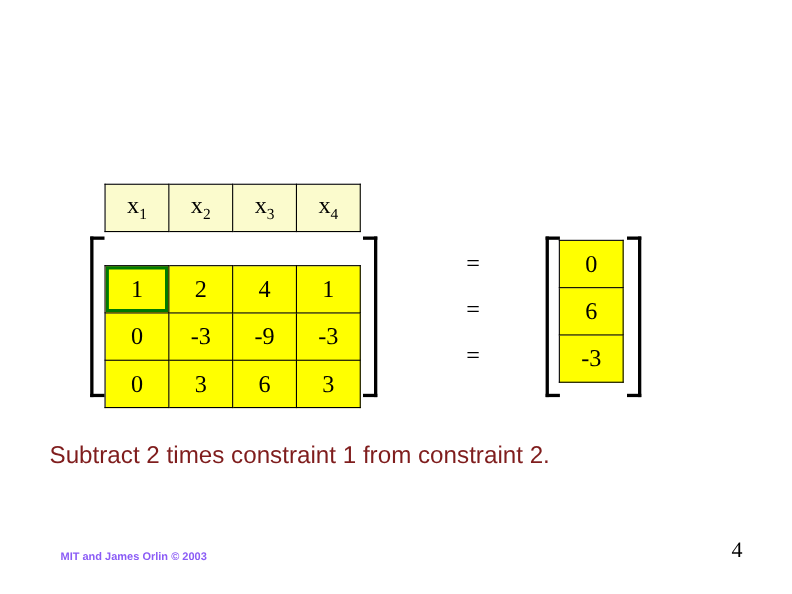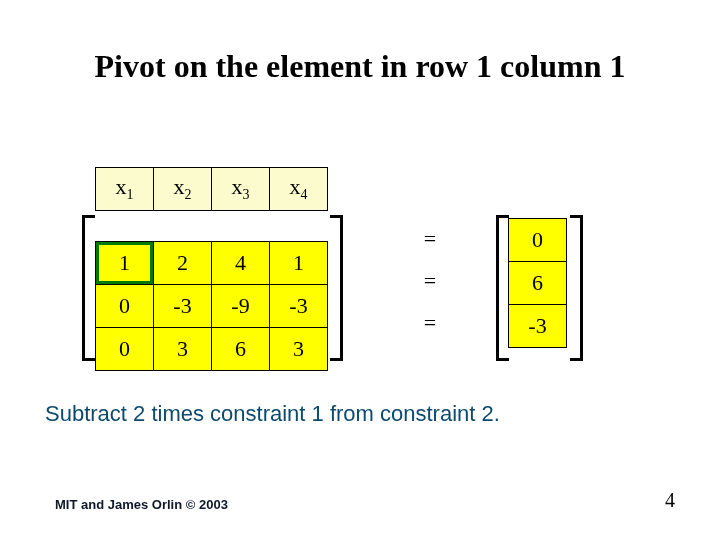--- a/index.html
+++ b/index.html
@@ -134,46 +134,45 @@
     border-bottom: 3px solid #000;
   }
 
   .body-text {
     position: absolute;
     top: 400px;
     left: 45px;
     font-family: Arial, Helvetica, sans-serif;
     font-size: 22px;
     line-height: 1.25;
-    color: #0c4a6e;
+    color: #7f1d1d;
   }
   .footer {
     position: absolute;
     bottom: 28px;
     left: 55px;
     font-family: Arial, Helvetica, sans-serif;
-    font-size: 13px;
+    font-size: 10px;
     font-weight: bold;
-    color: #0f172a;
+    color: #8b5cf6;
   }
   .pagenum {
     position: absolute;
     bottom: 28px;
     right: 45px;
     font-family: "Times New Roman", Times, serif;
     font-size: 20px;
     color: #000;
   }
 </style>
 </head>
 <body>
 
 <div class="slide">
 
-  <div class="title">Pivot on the element in row 1 column 1</div>
 
   <div class="table-area">
     <table class="vartable">
       <tbody>
           <tr>
         <td class="hdr"><span>x</span><span class="sub">1</span></td>
         <td class="hdr"><span>x</span><span class="sub">2</span></td>
         <td class="hdr"><span>x</span><span class="sub">3</span></td>
         <td class="hdr"><span>x</span><span class="sub">4</span></td>
       </tr>

